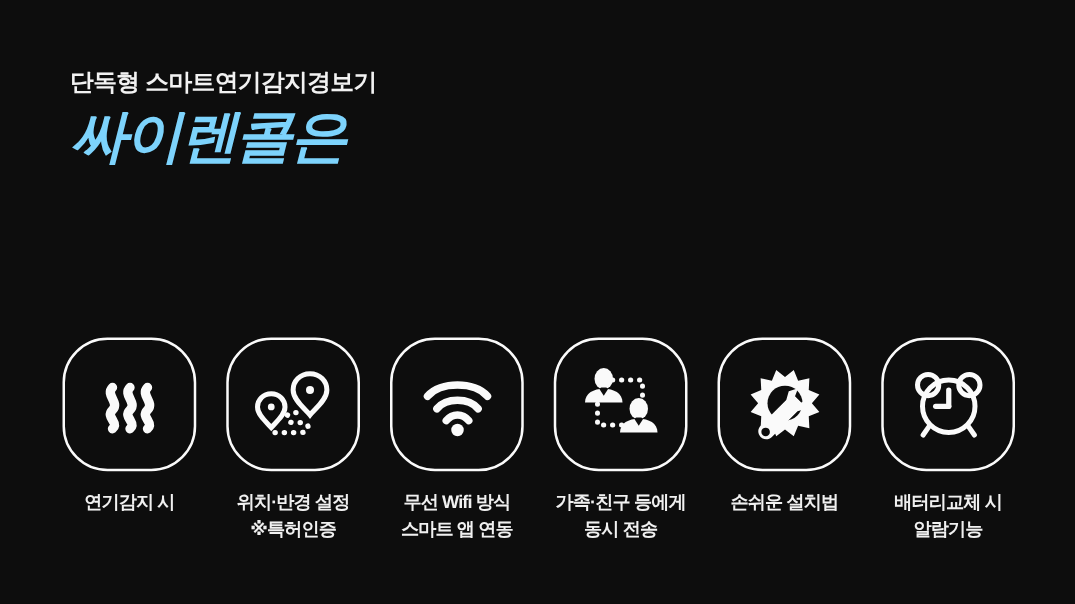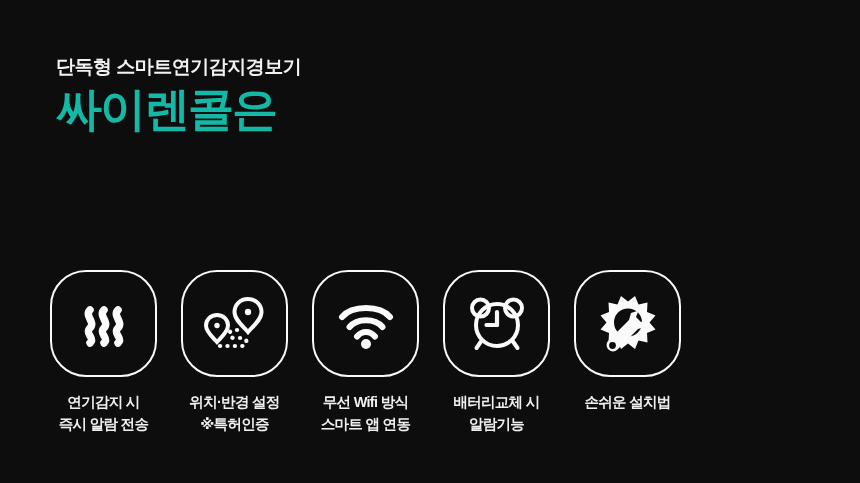--- a/index.html
+++ b/index.html
@@ -30,24 +30,25 @@
     font-weight: bold;
     color: #f2f2f2;
     letter-spacing: -0.5px;
     line-height: 1.25;
     white-space: nowrap;
   }
   .headline {
     margin-top: 6px;
     font-size: 46px;
     font-weight: bold;
-    color: #14b8a6;
+    color: #7dd3fc;
     line-height: 1.06;
     letter-spacing: -2px;
     white-space: nowrap;
+    font-style: italic;
   }
   .headline-2 {
     font-size: 46px;
     font-weight: bold;
     color: #f5f5f5;
     line-height: 1.06;
     letter-spacing: -2px;
     white-space: nowrap;
   }
   .headline-2 .hl-red {
@@ -133,21 +134,20 @@
             <g fill="none" stroke="#fafafa" stroke-width="7.5" stroke-linecap="round">
               <path d="M15 15 C 9 21, 21 27, 15 33 C 9 39, 21 43, 15 48"></path>
               <path d="M29 15 C 23 21, 35 27, 29 33 C 23 39, 35 43, 29 48"></path>
               <path d="M43 15 C 37 21, 49 27, 43 33 C 37 39, 49 43, 43 48"></path>
             </g>
           </svg>
         </span>
       </div>
       <div class="feature-caption">
         <div>연기감지 시</div>
-        <div>즉시 알람 전송</div>
       </div>
     </div>
 
     <div class="feature">
       <div class="feature-badge">
         <span>
           <svg width="62" height="60" viewBox="0 0 62 60">
 
             <path d="M44 5 C 52 5, 57.5 11, 57.5 18 C 57.5 26, 48 33, 44 38 C 40 33, 30.5 26, 30.5 18 C 30.5 11, 36 5, 44 5 Z" fill="none" stroke="#fafafa" stroke-width="4"></path>
             <circle cx="44" cy="18" r="3.2" fill="#fafafa"></circle>
@@ -177,20 +177,69 @@
             <circle cx="30" cy="49" r="5" fill="#fafafa"></circle>
           </svg>
         </span>
       </div>
       <div class="feature-caption">
         <div>무선 Wifi 방식</div>
         <div>스마트 앱 연동</div>
       </div>
     </div>
 
+    <div class="feature">
+      <div class="feature-badge">
+        <span>
+          <svg width="62" height="60" viewBox="0 0 62 60">
+
+            <path d="M24 10 L 48 10 L 48 34 M 12 22 L 12 46 L 36 46" fill="none" stroke="#fafafa" stroke-width="4" stroke-linecap="round" stroke-dasharray="0.2 7"></path>
+
+            <g fill="#fafafa">
+              <ellipse cx="17" cy="9" rx="7.4" ry="8.6"></ellipse>
+              <path d="M2 28 C 2 20.5, 9 17, 17 17 C 25 17, 32 20.5, 32 28 Z"></path>
+              <path d="M13.4 17 L 17 22.5 L 20.6 17 L 19 16 L 15 16 Z" fill="#0d0d0d"></path>
+            </g>
+
+            <g fill="#fafafa">
+              <ellipse cx="45" cy="33" rx="7.4" ry="8.6"></ellipse>
+              <path d="M30 52 C 30 44.5, 37 41, 45 41 C 53 41, 60 44.5, 60 52 Z"></path>
+              <path d="M41.4 41 L 45 46.5 L 48.6 41 L 47 40 L 43 40 Z" fill="#0d0d0d"></path>
+            </g>
+          </svg>
+        </span>
+      </div>
+      <div class="feature-caption">
+        <div>가족·친구 등에게</div>
+        <div>동시 전송</div>
+      </div>
+    </div>
+
+    <div class="feature">
+      <div class="feature-badge">
+        <span>
+          <svg width="60" height="60" viewBox="0 0 60 60">
+            <g fill="#fafafa">
+
+              <path d="M37 2 L40.5 10.5 L49.5 8.5 L49 18 L57.5 21.5 L51.5 28.5 L57.5 35.5 L49 39 L49.5 48.5 L40.5 46.5 L37 55 L30 49.5 L23 55 L19.5 46.5 L10.5 48.5 L11 39 L2.5 35.5 L8.5 28.5 L2.5 21.5 L11 18 L10.5 8.5 L19.5 10.5 L23 2 L30 7.5 Z"></path>
+              <circle cx="30" cy="28.5" r="14" fill="#0d0d0d"></circle>
+            </g>
+
+            <g fill="#fafafa">
+              <path d="M40.5 16.5 L33 19 L31 26 L26 31 L10.5 46.5 C 8 49, 8 53, 10.5 55.5 C 13 58, 17 58, 19.5 55.5 L35 40 L40 35 L47 33 L49.5 25.5 L43 28 L38 23 Z"></path>
+              <circle cx="14.5" cy="51.5" r="3.4" fill="#0d0d0d"></circle>
+            </g>
+          </svg>
+        </span>
+      </div>
+      <div class="feature-caption">
+        <div>손쉬운 설치법</div>
+        <div></div>
+      </div>
+    </div>
 
     <div class="feature">
       <div class="feature-badge">
         <span>
           <svg width="62" height="60" viewBox="0 0 62 60">
             <g fill="none" stroke="#fafafa" stroke-width="4" stroke-linecap="round">
 
               <circle cx="14.5" cy="14" r="8.5"></circle>
               <circle cx="47.5" cy="14" r="8.5"></circle>
 
@@ -204,37 +253,14 @@
             </g>
           </svg>
         </span>
       </div>
       <div class="feature-caption">
         <div>배터리교체 시</div>
         <div>알람기능</div>
       </div>
     </div>
 
-    <div class="feature">
-      <div class="feature-badge">
-        <span>
-          <svg width="60" height="60" viewBox="0 0 60 60">
-            <g fill="#fafafa">
-
-              <path d="M37 2 L40.5 10.5 L49.5 8.5 L49 18 L57.5 21.5 L51.5 28.5 L57.5 35.5 L49 39 L49.5 48.5 L40.5 46.5 L37 55 L30 49.5 L23 55 L19.5 46.5 L10.5 48.5 L11 39 L2.5 35.5 L8.5 28.5 L2.5 21.5 L11 18 L10.5 8.5 L19.5 10.5 L23 2 L30 7.5 Z"></path>
-              <circle cx="30" cy="28.5" r="14" fill="#0d0d0d"></circle>
-            </g>
-
-            <g fill="#fafafa">
-              <path d="M40.5 16.5 L33 19 L31 26 L26 31 L10.5 46.5 C 8 49, 8 53, 10.5 55.5 C 13 58, 17 58, 19.5 55.5 L35 40 L40 35 L47 33 L49.5 25.5 L43 28 L38 23 Z"></path>
-              <circle cx="14.5" cy="51.5" r="3.4" fill="#0d0d0d"></circle>
-            </g>
-          </svg>
-        </span>
-      </div>
-      <div class="feature-caption">
-        <div>손쉬운 설치법</div>
-        <div></div>
-      </div>
-    </div>
-
   </div>
 </div>
 
 </body></html>

